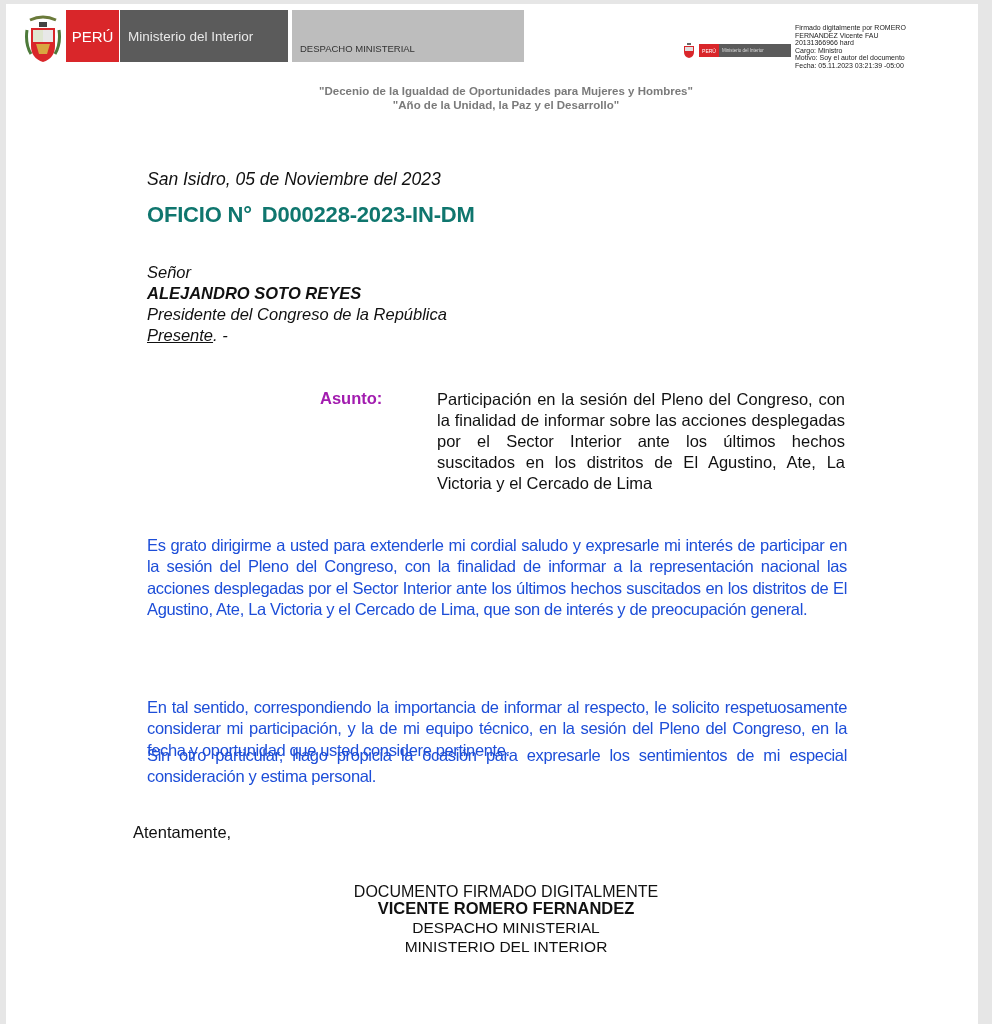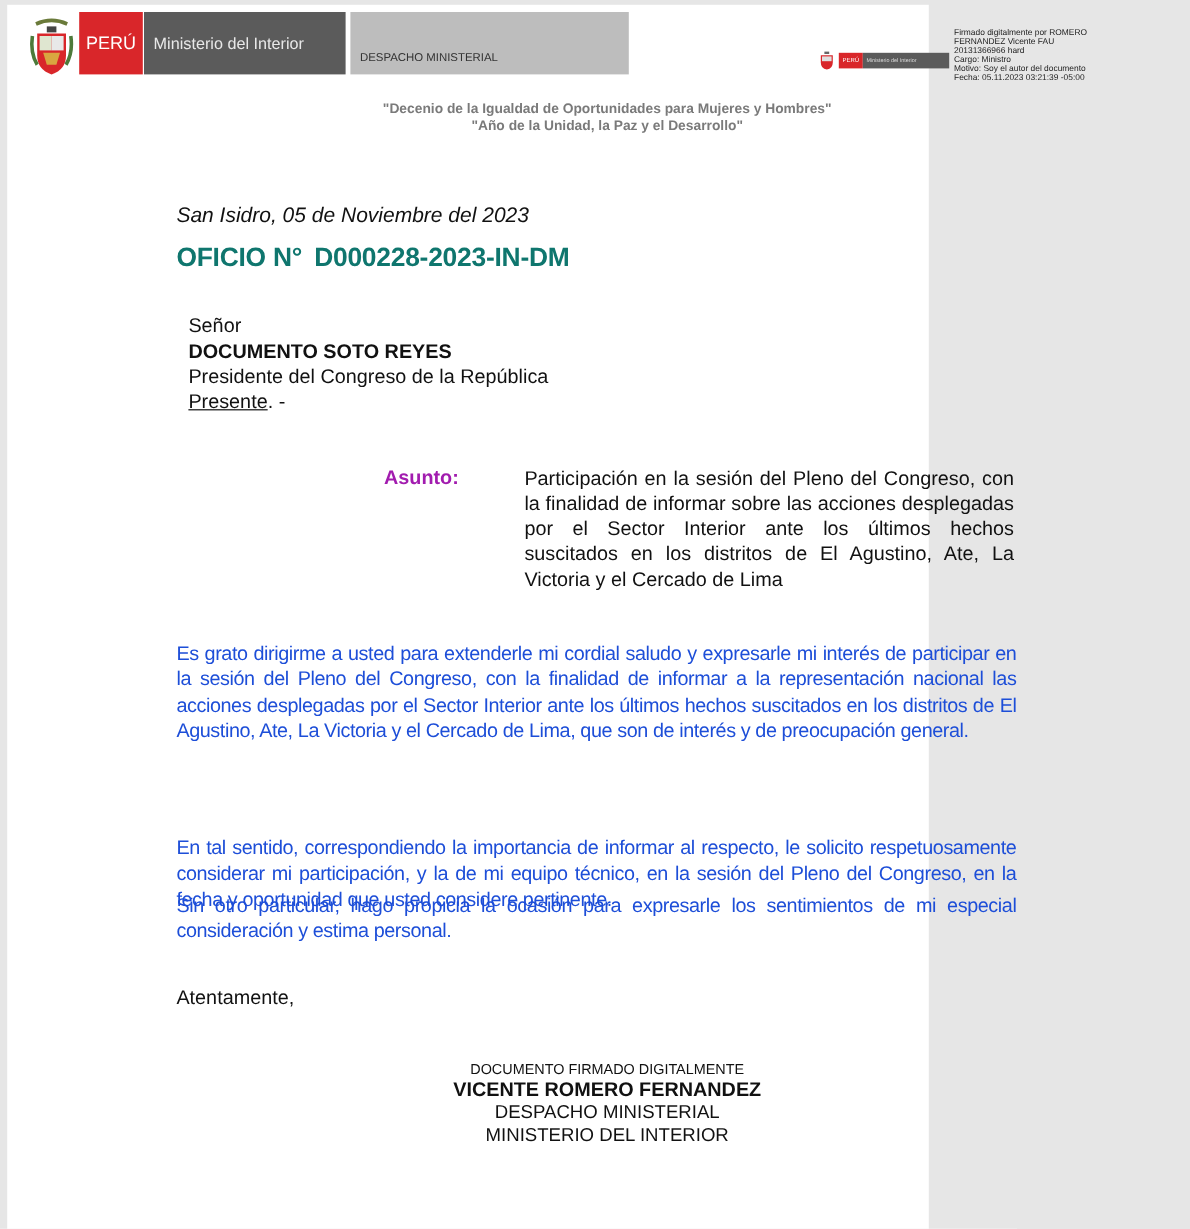--- a/index.html
+++ b/index.html
@@ -3,21 +3,21 @@
   <meta charset="utf-8">
   <style>
     html, body { margin: 0; padding: 0; }
     body {
       width: 992px; height: 1024px; overflow: hidden;
       background: #e6e6e6;
       font-family: "Liberation Sans", sans-serif;
       color: #1a1a1a;
     }
     .page {
-      position: absolute; left: 6px; top: 4px; width: 768px; height: 1020px;
+      position: absolute; left: 6px; top: 4px; width: 972px; height: 1020px;
       background: #ffffff;
     }
     .abs { position: absolute; }
 
     
     .crest { left: 18px; top: 10px; width: 38px; height: 50px; }
     .peru-red {
       left: 60px; top: 6px; width: 53px; height: 52px; background: #d9262a;
       color: #fff; font-size: 15px; display: flex; align-items: center; justify-content: center;
     }
@@ -44,45 +44,45 @@
     .mottos {
       left: 200px; top: 80px; width: 600px; text-align: center;
       color: #7a7a7a; font-weight: bold; font-size: 11.5px; line-height: 14px;
     }
 
     
     .date { left: 141px; top: 165px; font-size: 17.5px; color: #111; font-style: italic; }
     .oficio { left: 141px; top: 198px; font-size: 22px; font-weight: bold; color: #0f766e; letter-spacing: -0.2px; }
     .oficio .num { margin-left: 10px; }
 
-    .addressee { left: 151px; top: 258px; font-size: 16.5px; line-height: 21px; color: #111; }
+    .addressee { left: 141px; top: 258px; font-size: 16.5px; line-height: 21px; color: #111; font-style: italic; }
     .addressee .name { font-weight: bold; }
     .addressee .presente u { text-decoration: underline; }
 
     .asunto-label { left: 314px; top: 385px; font-size: 16.5px; font-weight: bold; color: #a21caf; }
     .asunto-text {
       left: 431px; top: 385px; width: 408px; font-size: 16.5px; line-height: 21px;
       text-align: justify; color: #111;
     }
 
     .para {
       left: 141px; width: 700px; font-size: 16.5px; line-height: 21.3px;
       text-align: justify; color: #1d4ed8;
       font-family: "Liberation Sans", sans-serif; letter-spacing: -0.35px;
     }
     .p1 { top: 531px; }
     .p2 { top: 693px; }
     .p3 { top: 741px; }
 
-    .closing { left: 141px; top: 819px; font-size: 16.5px; color: #111; text-align: right; }
+    .closing { left: 127px; top: 819px; font-size: 16.5px; color: #111; text-align: right; }
 
     .signature {
       left: 290px; top: 880px; width: 420px; text-align: center; color: #111;
     }
-    .signature .firmado { font-size: 12px; line-height: 15px; }
+    .signature .firmado { font-size: 16px; line-height: 15px; }
     .signature .signer { font-size: 16.5px; font-weight: bold; line-height: 19px; }
     .signature .line { font-size: 15.5px; line-height: 19px; }
   </style>
 </head>
 <body>
 
 <div class="page">
 
   <div class="abs crest">
     <svg width="38" height="50" viewBox="0 0 38 50">
@@ -133,21 +133,21 @@
     <div>"Año de la Unidad, la Paz y el Desarrollo"</div>
   </div>
 
   <div class="abs date">San Isidro, 05 de Noviembre del 2023</div>
   <div class="abs oficio">
     <span>OFICIO N°</span><span class="num">D000228-2023-IN-DM</span>
   </div>
 
   <div class="abs addressee">
     <div>Señor</div>
-    <div class="name">DOCUMENTO SOTO REYES</div>
+    <div class="name">ALEJANDRO SOTO REYES</div>
     <div>Presidente del Congreso de la República</div>
     <div class="presente"><u>Presente</u><span>. -</span></div>
   </div>
 
   <div class="abs asunto-label">Asunto:</div>
   <div class="abs asunto-text">Participación en la sesión del Pleno del Congreso, con la finalidad de informar sobre las acciones desplegadas por el Sector Interior ante los últimos hechos suscitados en los distritos de El Agustino, Ate, La Victoria y el Cercado de Lima</div>
 
   <div class="abs para p1">Es grato dirigirme a usted para extenderle mi cordial saludo y expresarle mi interés de participar en la sesión del Pleno del Congreso, con la finalidad de informar a la representación nacional las acciones desplegadas por el Sector Interior ante los últimos hechos suscitados en los distritos de El Agustino, Ate, La Victoria y el Cercado de Lima, que son de interés y de preocupación general.</div>
   <div class="abs para p2">En tal sentido, correspondiendo la importancia de informar al respecto, le solicito respetuosamente considerar mi participación, y la de mi equipo técnico, en la sesión del Pleno del Congreso, en la fecha y oportunidad que usted considere pertinente.</div>
   <div class="abs para p3">Sin otro particular, hago propicia la ocasión para expresarle los sentimientos de mi especial consideración y estima personal.</div>

